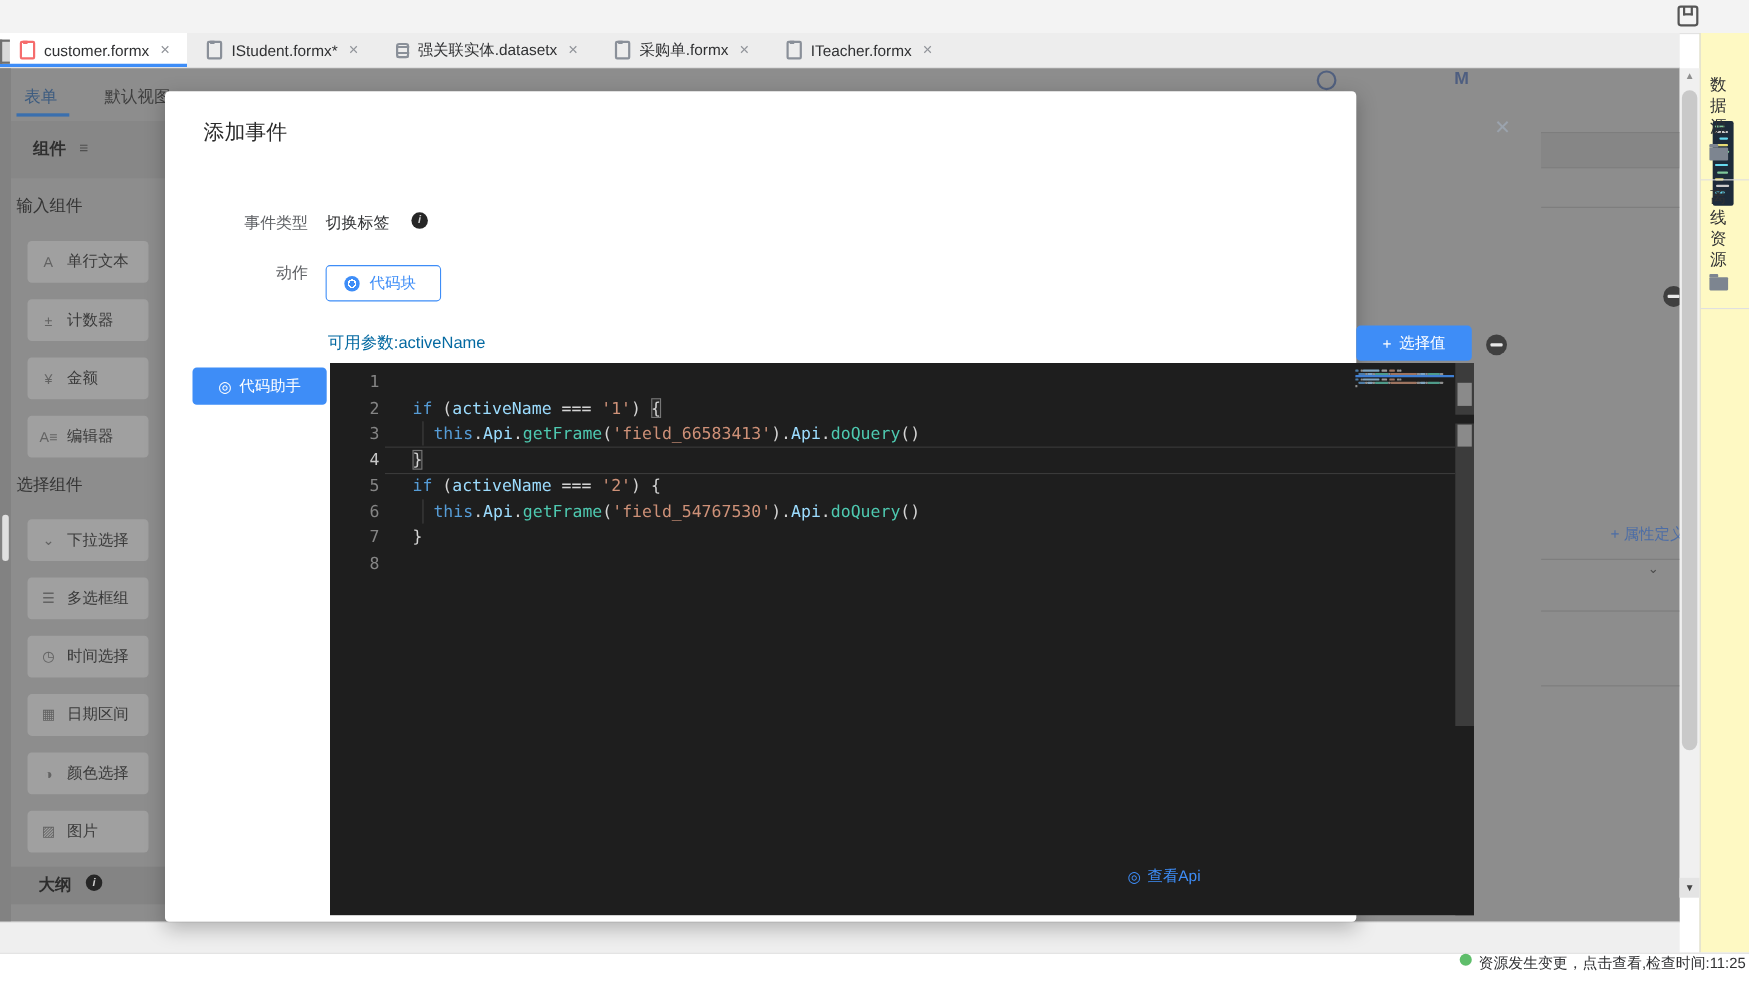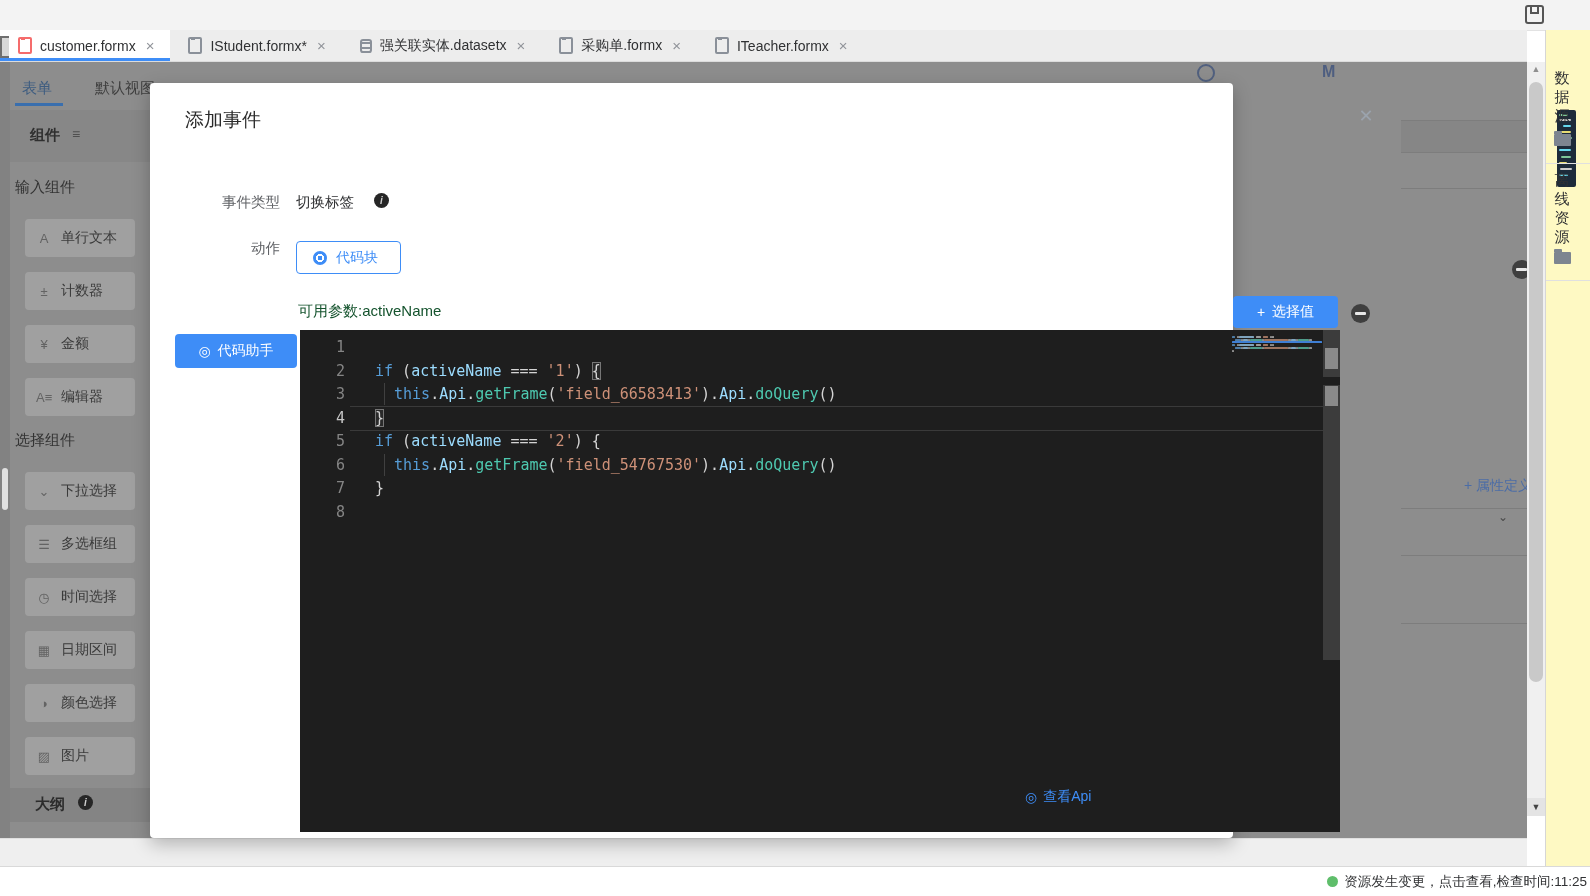--- a/index.html
+++ b/index.html
@@ -71,39 +71,39 @@
 
   
   .page-scrollbar{left:1527px;top:62px;width:18px;height:754px;background:#f0f0f0;}
   .sb-up{left:0;top:2px;width:18px;text-align:center;font-size:9px;color:#8f8f8f;}
   .sb-thumb{left:2px;top:20px;width:14px;height:600px;background:#c9c9c9;border-radius:7px;}
   .sb-down-box{left:0;top:736px;width:18px;height:18px;background:#e4e4e4;text-align:center;font-size:9px;color:#444;line-height:18px;}
 
   
   .bottom-band{left:0;top:838px;width:1527px;height:28px;background:#efefef;border-top:1px solid #e0e0e0;box-sizing:border-box;}
   .status-bar{left:0;top:866px;width:1590px;height:30px;background:#fff;border-top:1px solid #d9d9d9;box-sizing:border-box;
-              display:flex;align-items:center;justify-content:flex-end;padding-right:3px;gap:6px;font-size:13.5px;color:#303133;}
+              display:flex;align-items:flex-start;justify-content:flex-end;padding-right:3px;gap:6px;font-size:13.5px;color:#303133;}
   .status-dot{width:11px;height:11px;border-radius:50%;background:#5FBE6B;}
 
   
   .modal{left:150px;top:83px;width:1083px;height:755px;background:#fff;border-radius:4px;
          box-shadow:0 6px 18px rgba(0,0,0,.25);}
   .modal-title{left:35px;top:24px;font-size:19px;color:#2b2b2b;}
   .modal-close{left:1203px;top:20px;width:26px;height:26px;color:#9ba3ad;font-size:18px;text-align:center;line-height:26px;}
   .form-label{width:72px;text-align:right;color:#606266;font-size:14.5px;}
   .lbl-event{left:58px;top:110px;}
   .lbl-action{left:58px;top:156px;}
   .val-event{left:146px;top:110px;color:#303133;font-size:14.5px;}
   .event-info{left:224px;top:110px;}
   .radio-chip{left:146px;top:147px;width:105px;height:33px;border:1px solid var(--accent,#3E8DF7);border-radius:4px;
               display:flex;align-items:center;gap:9px;padding-left:16px;box-sizing:border-box;background:#fff;margin-top:11px;}
   .radio-dot{width:14px;height:14px;border-radius:50%;
              background:radial-gradient(circle,var(--accent,#3E8DF7) 0 2.5px,#fff 2.5px 4px,var(--accent,#3E8DF7) 4px 100%);}
   .radio-chip span{color:var(--accent,#3E8DF7);font-size:14px;}
-  .params-label{left:148px;top:219px;color:#14532d;font-size:15px;}
+  .params-label{left:148px;top:219px;color:#0369a1;font-size:15px;}
   .btn-blue{background:var(--accent,#3E8DF7);color:#fff;border-radius:4px;display:flex;align-items:center;
             justify-content:center;gap:7px;font-size:14px;}
   .btn-select-value{left:1083px;top:213px;width:105px;height:32px;}
   .btn-assistant{left:25px;top:251px;width:122px;height:34px;}
   .modal-minus{left:1201px;top:221px;}
 
   
   .editor{left:150px;top:247px;width:1040px;height:502px;background:#1E1E1E;
           font-family:"DejaVu Sans Mono","Liberation Mono",monospace;font-size:15px;}
   .gutter{left:0;top:6px;width:45px;text-align:right;color:#858585;line-height:23.5px;}

